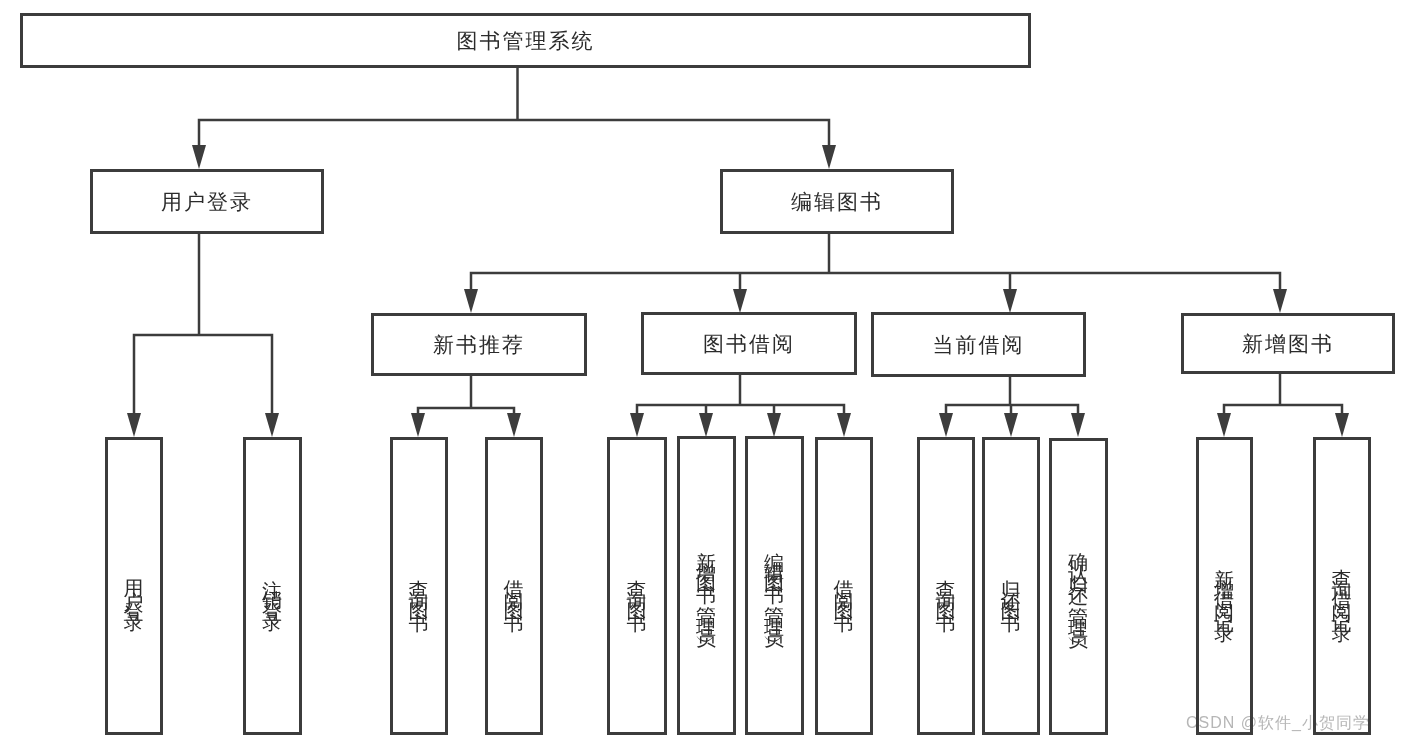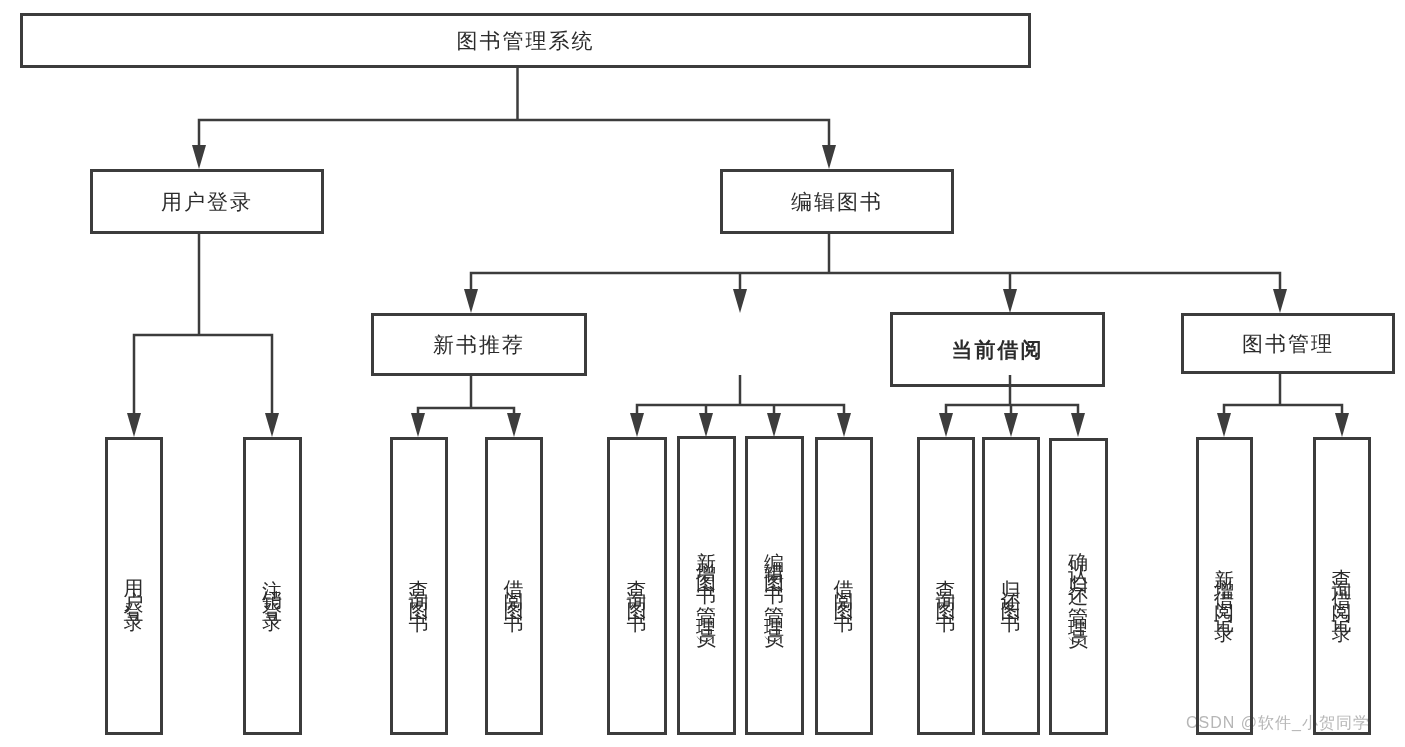--- a/index.html
+++ b/index.html
@@ -125,25 +125,28 @@
   <div class="node hbox" style="left:82px;top:169px;width:234px;height:65px;">
     <span>用户登录</span>
   </div>
   <div class="node hbox" style="left:712px;top:169px;width:234px;height:65px;">
     <span>编辑图书</span>
   </div>
 
   <div class="node hbox" style="left:363px;top:313px;width:216px;height:63px;text-align:right;">
     <span>新书推荐</span>
   </div>
-  <div class="node hbox" style="left:882px;top:312px;width:215px;height:75px;font-weight:bold;">
+  <div class="node hbox" style="left:633px;top:312px;width:216px;height:63px;">
+    <span>图书借阅</span>
+  </div>
+  <div class="node hbox" style="left:863px;top:312px;width:215px;height:65px;">
     <span>当前借阅</span>
   </div>
   <div class="node hbox" style="left:1173px;top:313px;width:214px;height:61px;">
-    <span>图书管理</span>
+    <span>新增图书</span>
   </div>
 
   <div class="node vbox" style="left:105px;top:437px;width:58px;height:298px;">
     <span class="vtext">用户登录</span>
   </div>
   <div class="node vbox" style="left:243px;top:437px;width:59px;height:298px;">
     <span class="vtext">注销登录</span>
   </div>
 
   <div class="node vbox" style="left:390px;top:437px;width:58px;height:298px;">

